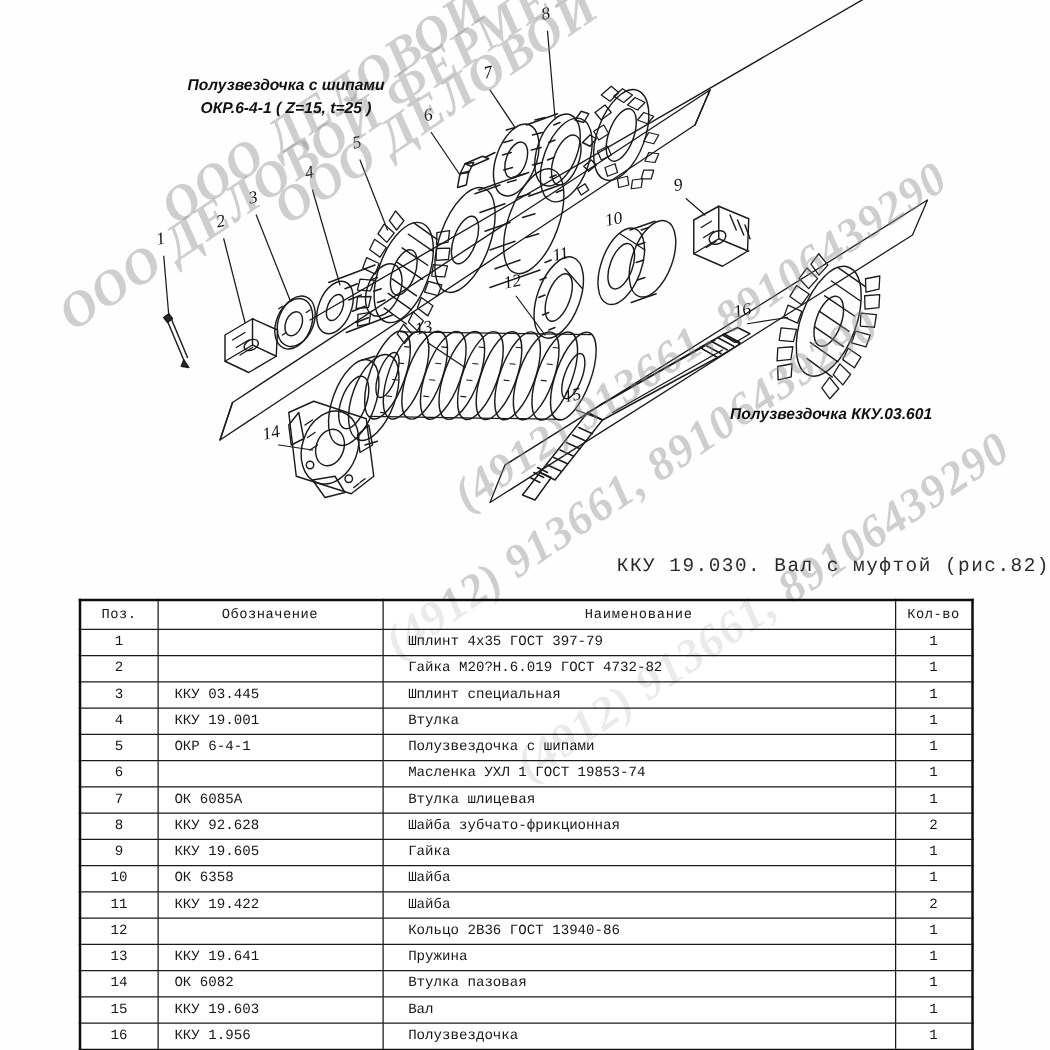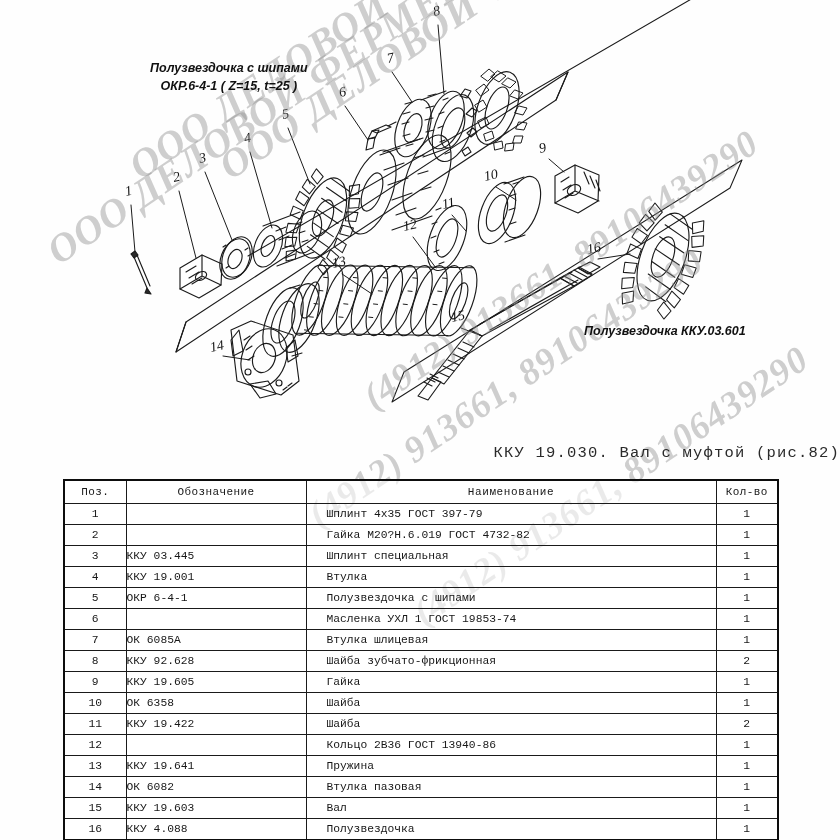--- a/index.html
+++ b/index.html
@@ -42,21 +42,21 @@
   #parts col.c-des{width:180px;}
   #parts col.c-nam{width:410px;}
   #parts col.c-qty{width:62px;}
   #parts th,#parts td{border:1px solid #1a1a1a;padding:1px 4px;height:18px;
                       vertical-align:middle;background:rgba(255,255,255,.58);}
   #parts thead th{text-align:center;font-weight:400;font-size:11px;height:20px;
                   letter-spacing:.4px;}
   #parts thead th.h-nam{letter-spacing:.6px;}
   #parts td.pos{text-align:center;}
   #parts td.qty{text-align:center;}
-  #parts td.des{text-align:left;padding-left:0;}
+  #parts td.des{text-align:left;padding-left:13px;}
   #parts td.nam{text-align:left;padding-left:20px;}
   #parts tbody tr td{border-top:1px solid #1a1a1a;}
   #parts{border:2px solid #0d0d0d;}
 </style>
 </head>
 <body>
 
 <div id="page">
 
   <div id="drawing">
@@ -442,20 +442,20 @@
           <td class="qty">1</td>
         </tr>
         <tr>
           <td class="pos">15</td>
           <td class="des">ККУ 19.603</td>
           <td class="nam">Вал</td>
           <td class="qty">1</td>
         </tr>
         <tr>
           <td class="pos">16</td>
-          <td class="des">ККУ 4.088</td>
+          <td class="des">ККУ 1.956</td>
           <td class="nam">Полузвездочка</td>
           <td class="qty">1</td>
         </tr>
       </tbody>
   </table>
 
 </div>
 
 </body></html>

